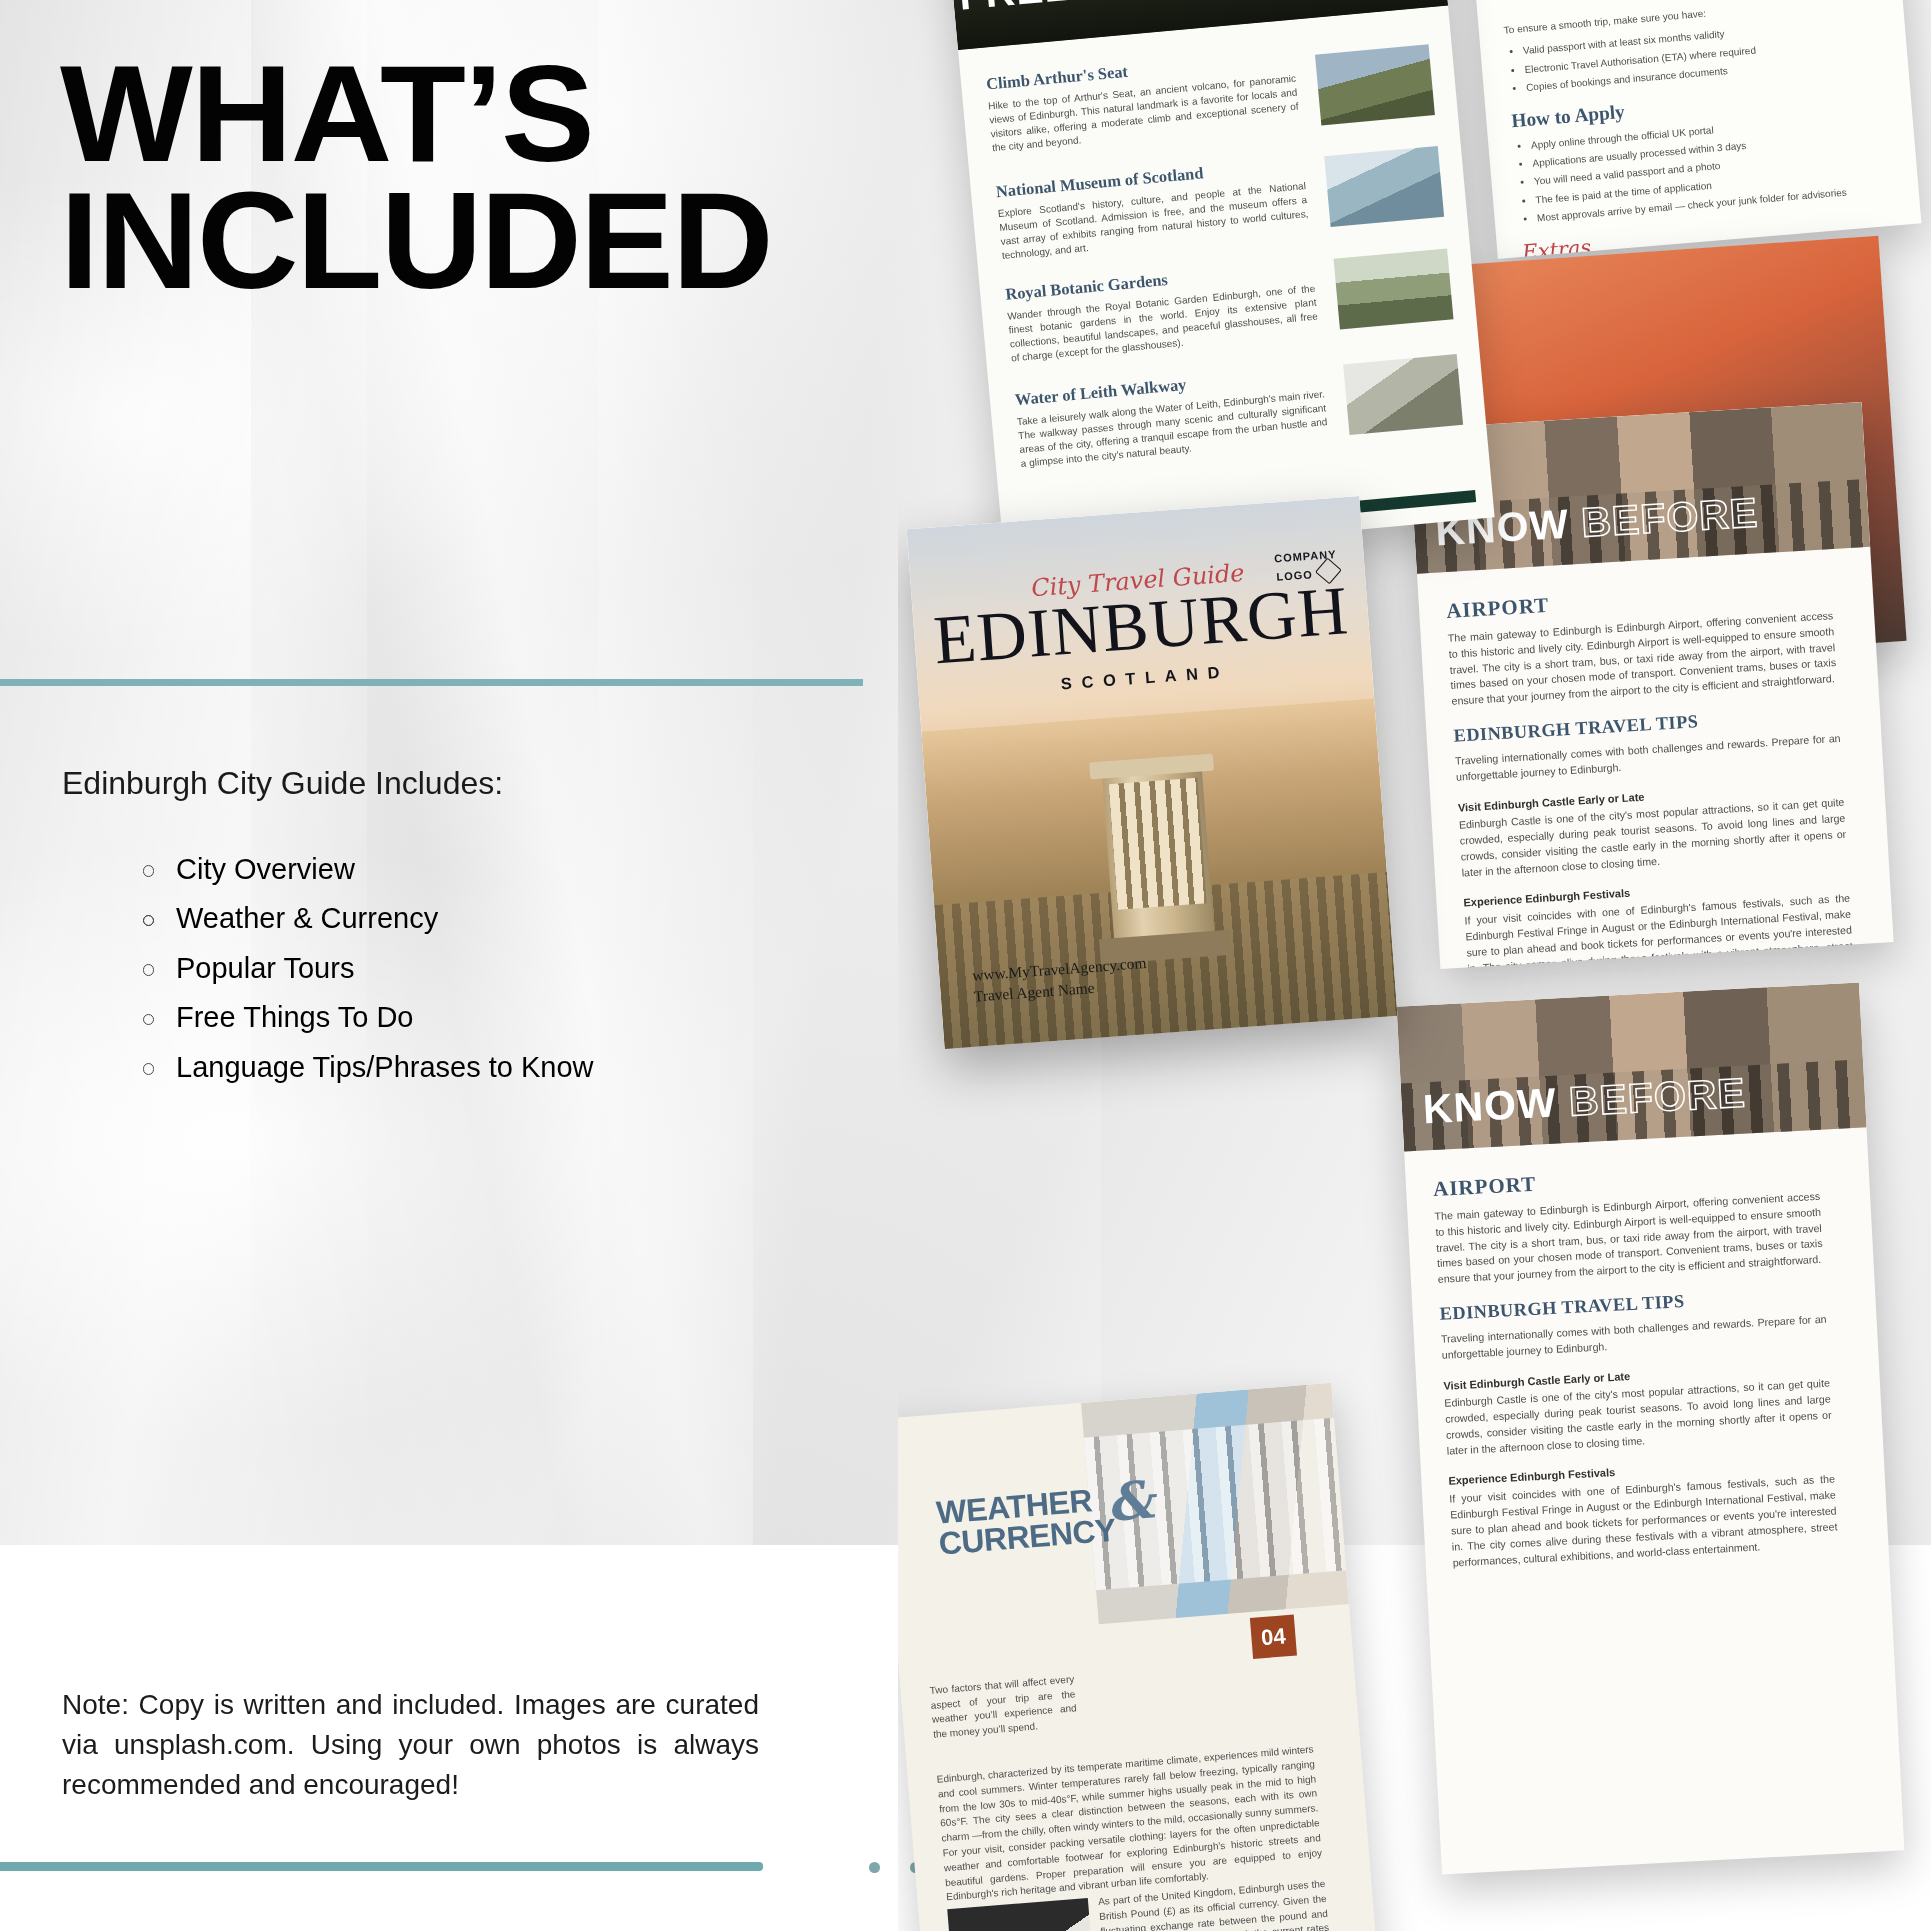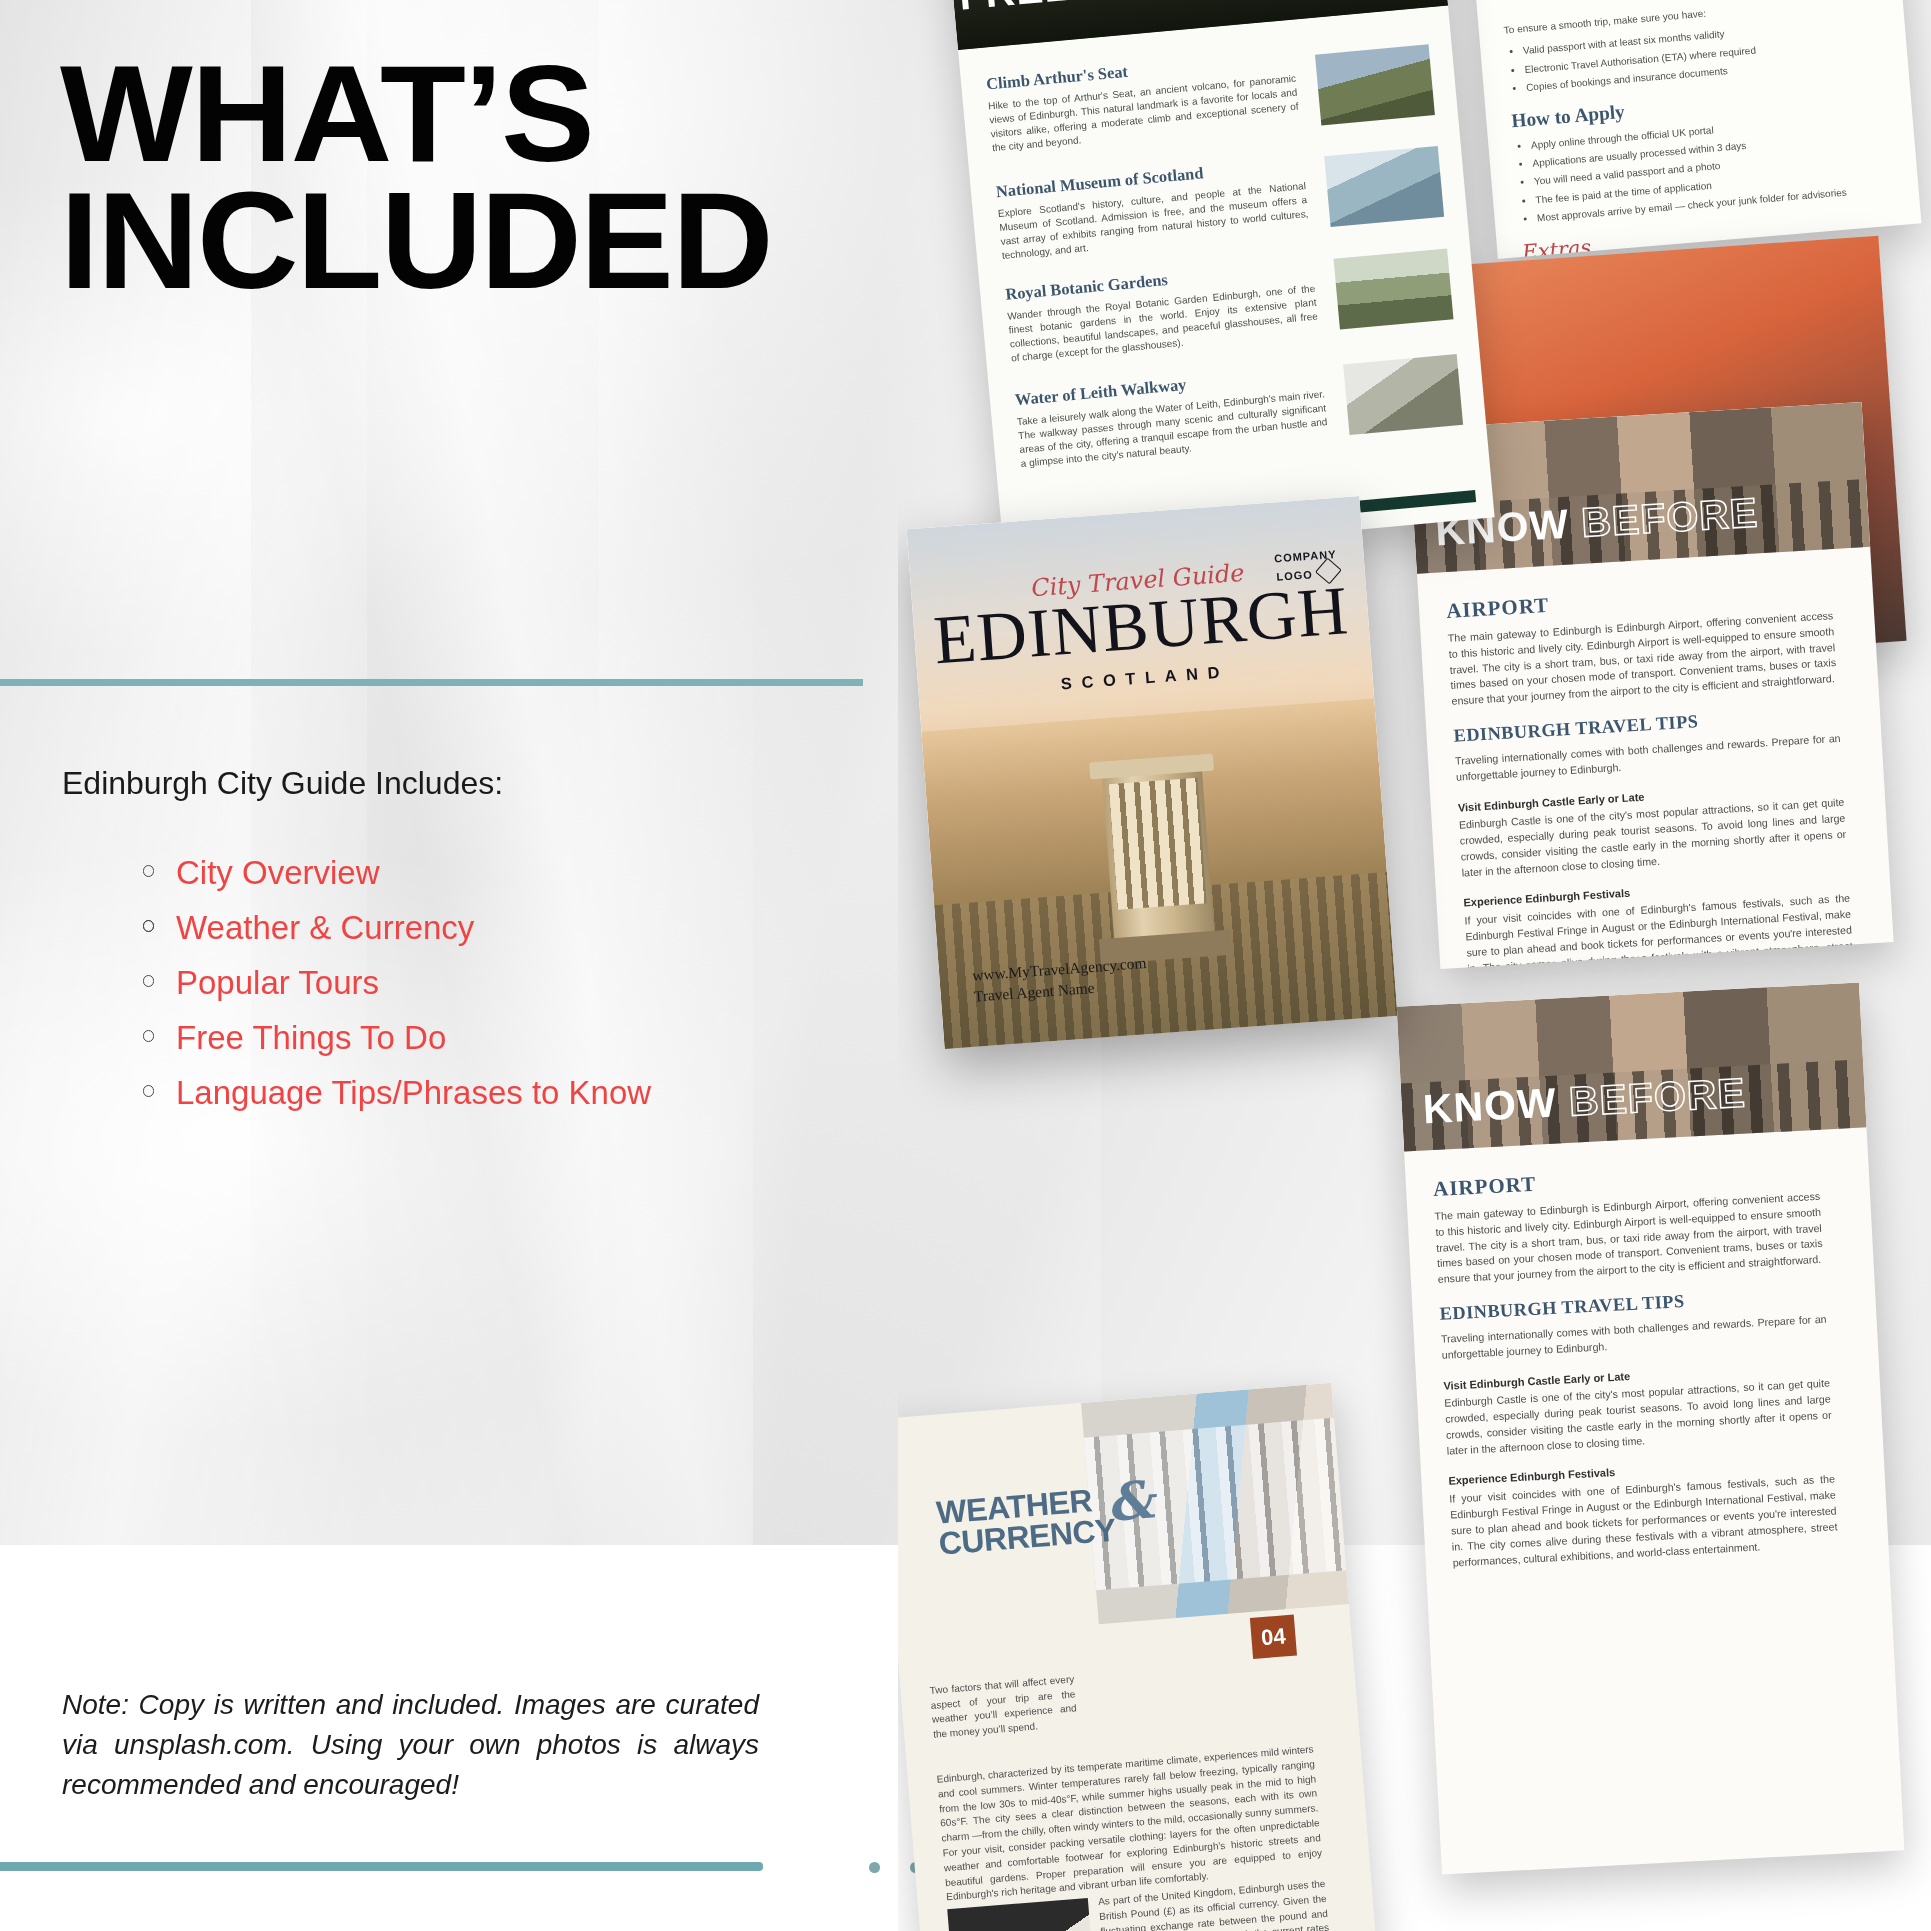--- a/index.html
+++ b/index.html
@@ -49,31 +49,31 @@
   #sub-heading{
     position:absolute;left:62px;top:763px;width:734px;
     font-size:32px;line-height:1.3;color:#1a1a1a;font-weight:normal;
   }
   #feature-list{
     position:absolute;left:135px;top:850px;width:734px;
     margin:0;padding:0;list-style:none;
   }
   #feature-list li{
     position:relative;padding-left:41px;
-    font-size:33px;line-height:1.37;color:#ef4444;
+    font-size:29px;line-height:1.37;color:#000000;
     margin-bottom:9.7px;
   }
   #feature-list li .bul{
     position:absolute;left:7.7px;top:15.4px;width:11.6px;height:11.6px;
     border:1.9px solid #4a4a4a;border-radius:50%;box-sizing:border-box;
   }
   #note{
     position:absolute;left:62px;top:1685px;width:697px;
     font-size:28px;line-height:1.42;color:#1c1c1c;
-    text-align:justify;text-justify:inter-word;font-style:italic;
+    text-align:justify;text-justify:inter-word;
   }
   #rule-bottom{position:absolute;left:0;top:1862px;width:763px;height:8.7px;background:#6fa8ae;border-radius:0 3.9px 3.9px 0;}
   #dots{position:absolute;left:869px;top:1862px;width:116px;height:11.6px;}
   #dots i{position:absolute;top:0;width:10.6px;height:10.6px;border-radius:50%;background:#7fa7ab;display:block;}
   #dots i:nth-child(1){left:0;}
   #dots i:nth-child(2){left:41px;}
   #dots i:nth-child(3){left:81px;}
 
   
   #mockups{position:absolute;left:898px;top:0;width:1033px;height:1931px;overflow:hidden;}

